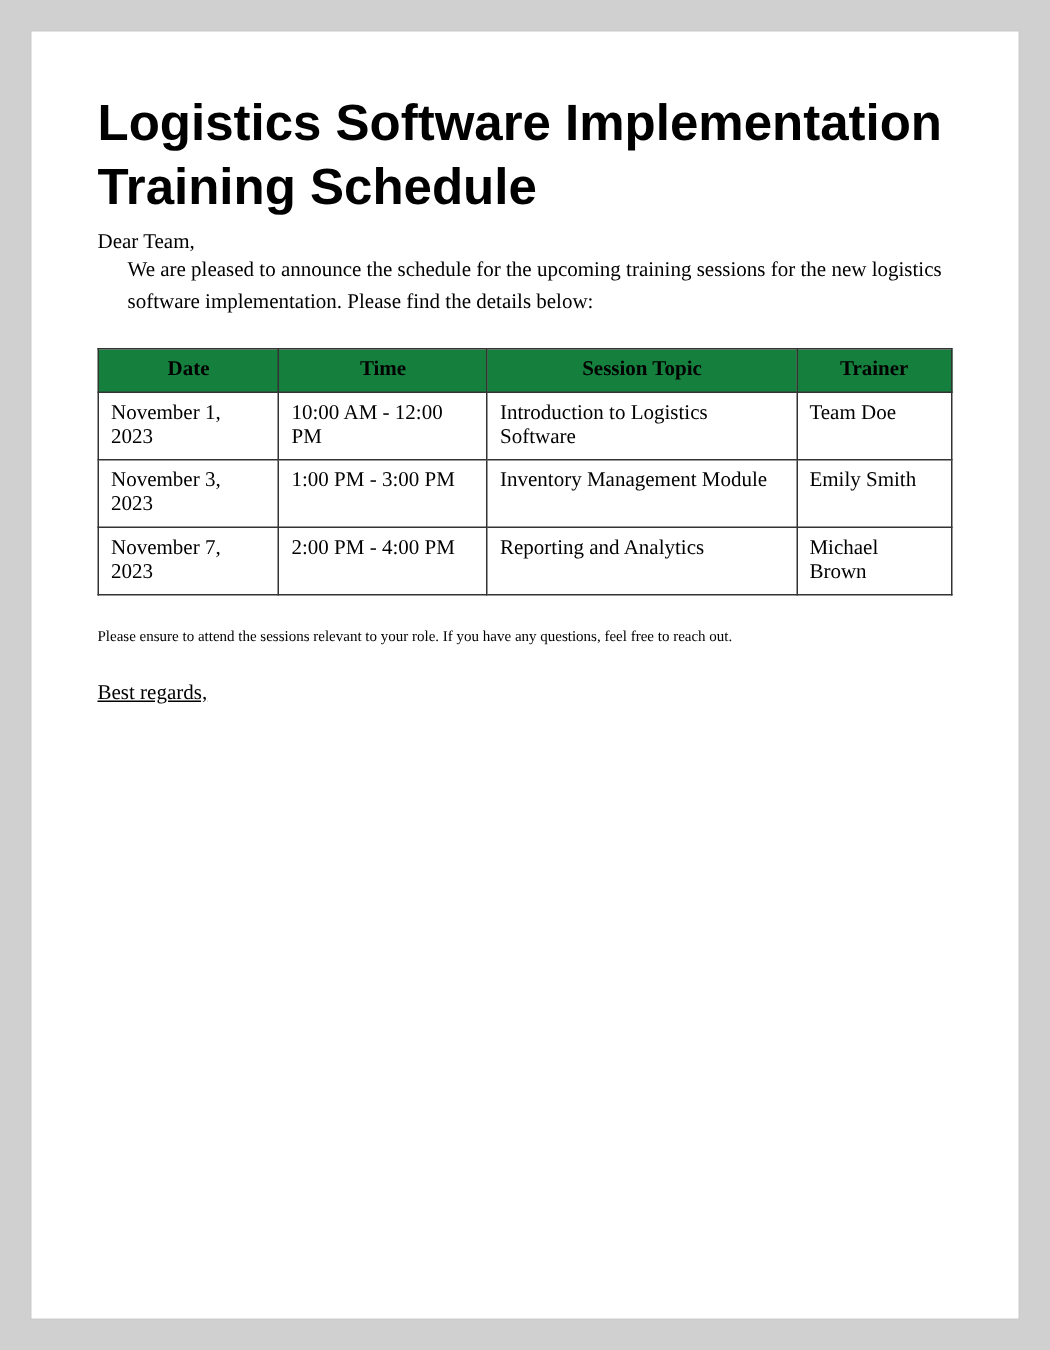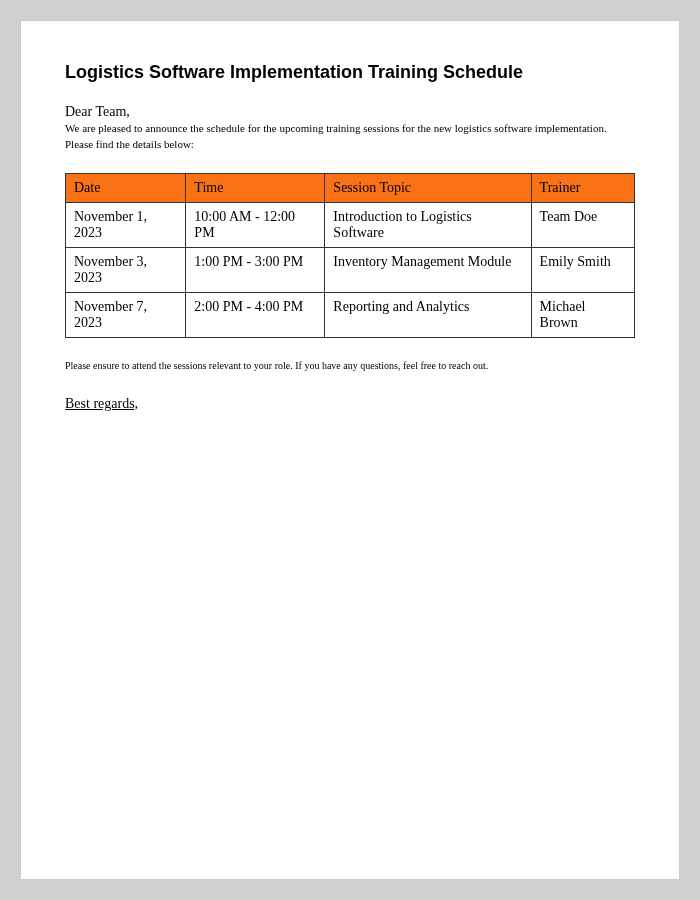--- a/index.html
+++ b/index.html
@@ -21,55 +21,56 @@
     .page {
       background: #ffffff;
       width: 660px;
       min-height: 860px;
       margin: 20px auto;
       padding: 40px 44px;
       border: 1px solid #cccccc;
     }
 
     .title {
-      font-size: 18px;
+      font-size: 34px;
       font-weight: bold;
       line-height: 1.25;
-      margin-bottom: 20px;
+      margin-bottom: 8px;
       font-family: Arial, sans-serif;
     }
 
     .greeting {
       font-size: 14px;
       margin-bottom: 0;
     }
 
     .intro-text {
-      font-size: 11px;
+      font-size: 14px;
       margin-bottom: 20px;
       line-height: 1.5;
+      margin-left: 20px;
     }
 
     table {
       width: 100%;
       border-collapse: collapse;
       margin-bottom: 20px;
       font-size: 14px;
     }
 
     table th, table td {
       border: 1px solid #333333;
       padding: 6px 8px;
       vertical-align: top;
     }
 
     table thead th {
-      font-weight: normal;
-      text-align: left;
-      background: #f97316;
+      font-weight: bold;
+      text-align: center;
+      background: #15803d;
     }
 
     table tbody td {
       font-weight: normal;
     }
 
     .footer-text {
       font-size: 10px;
       line-height: 1.5;
       margin-bottom: 20px;

